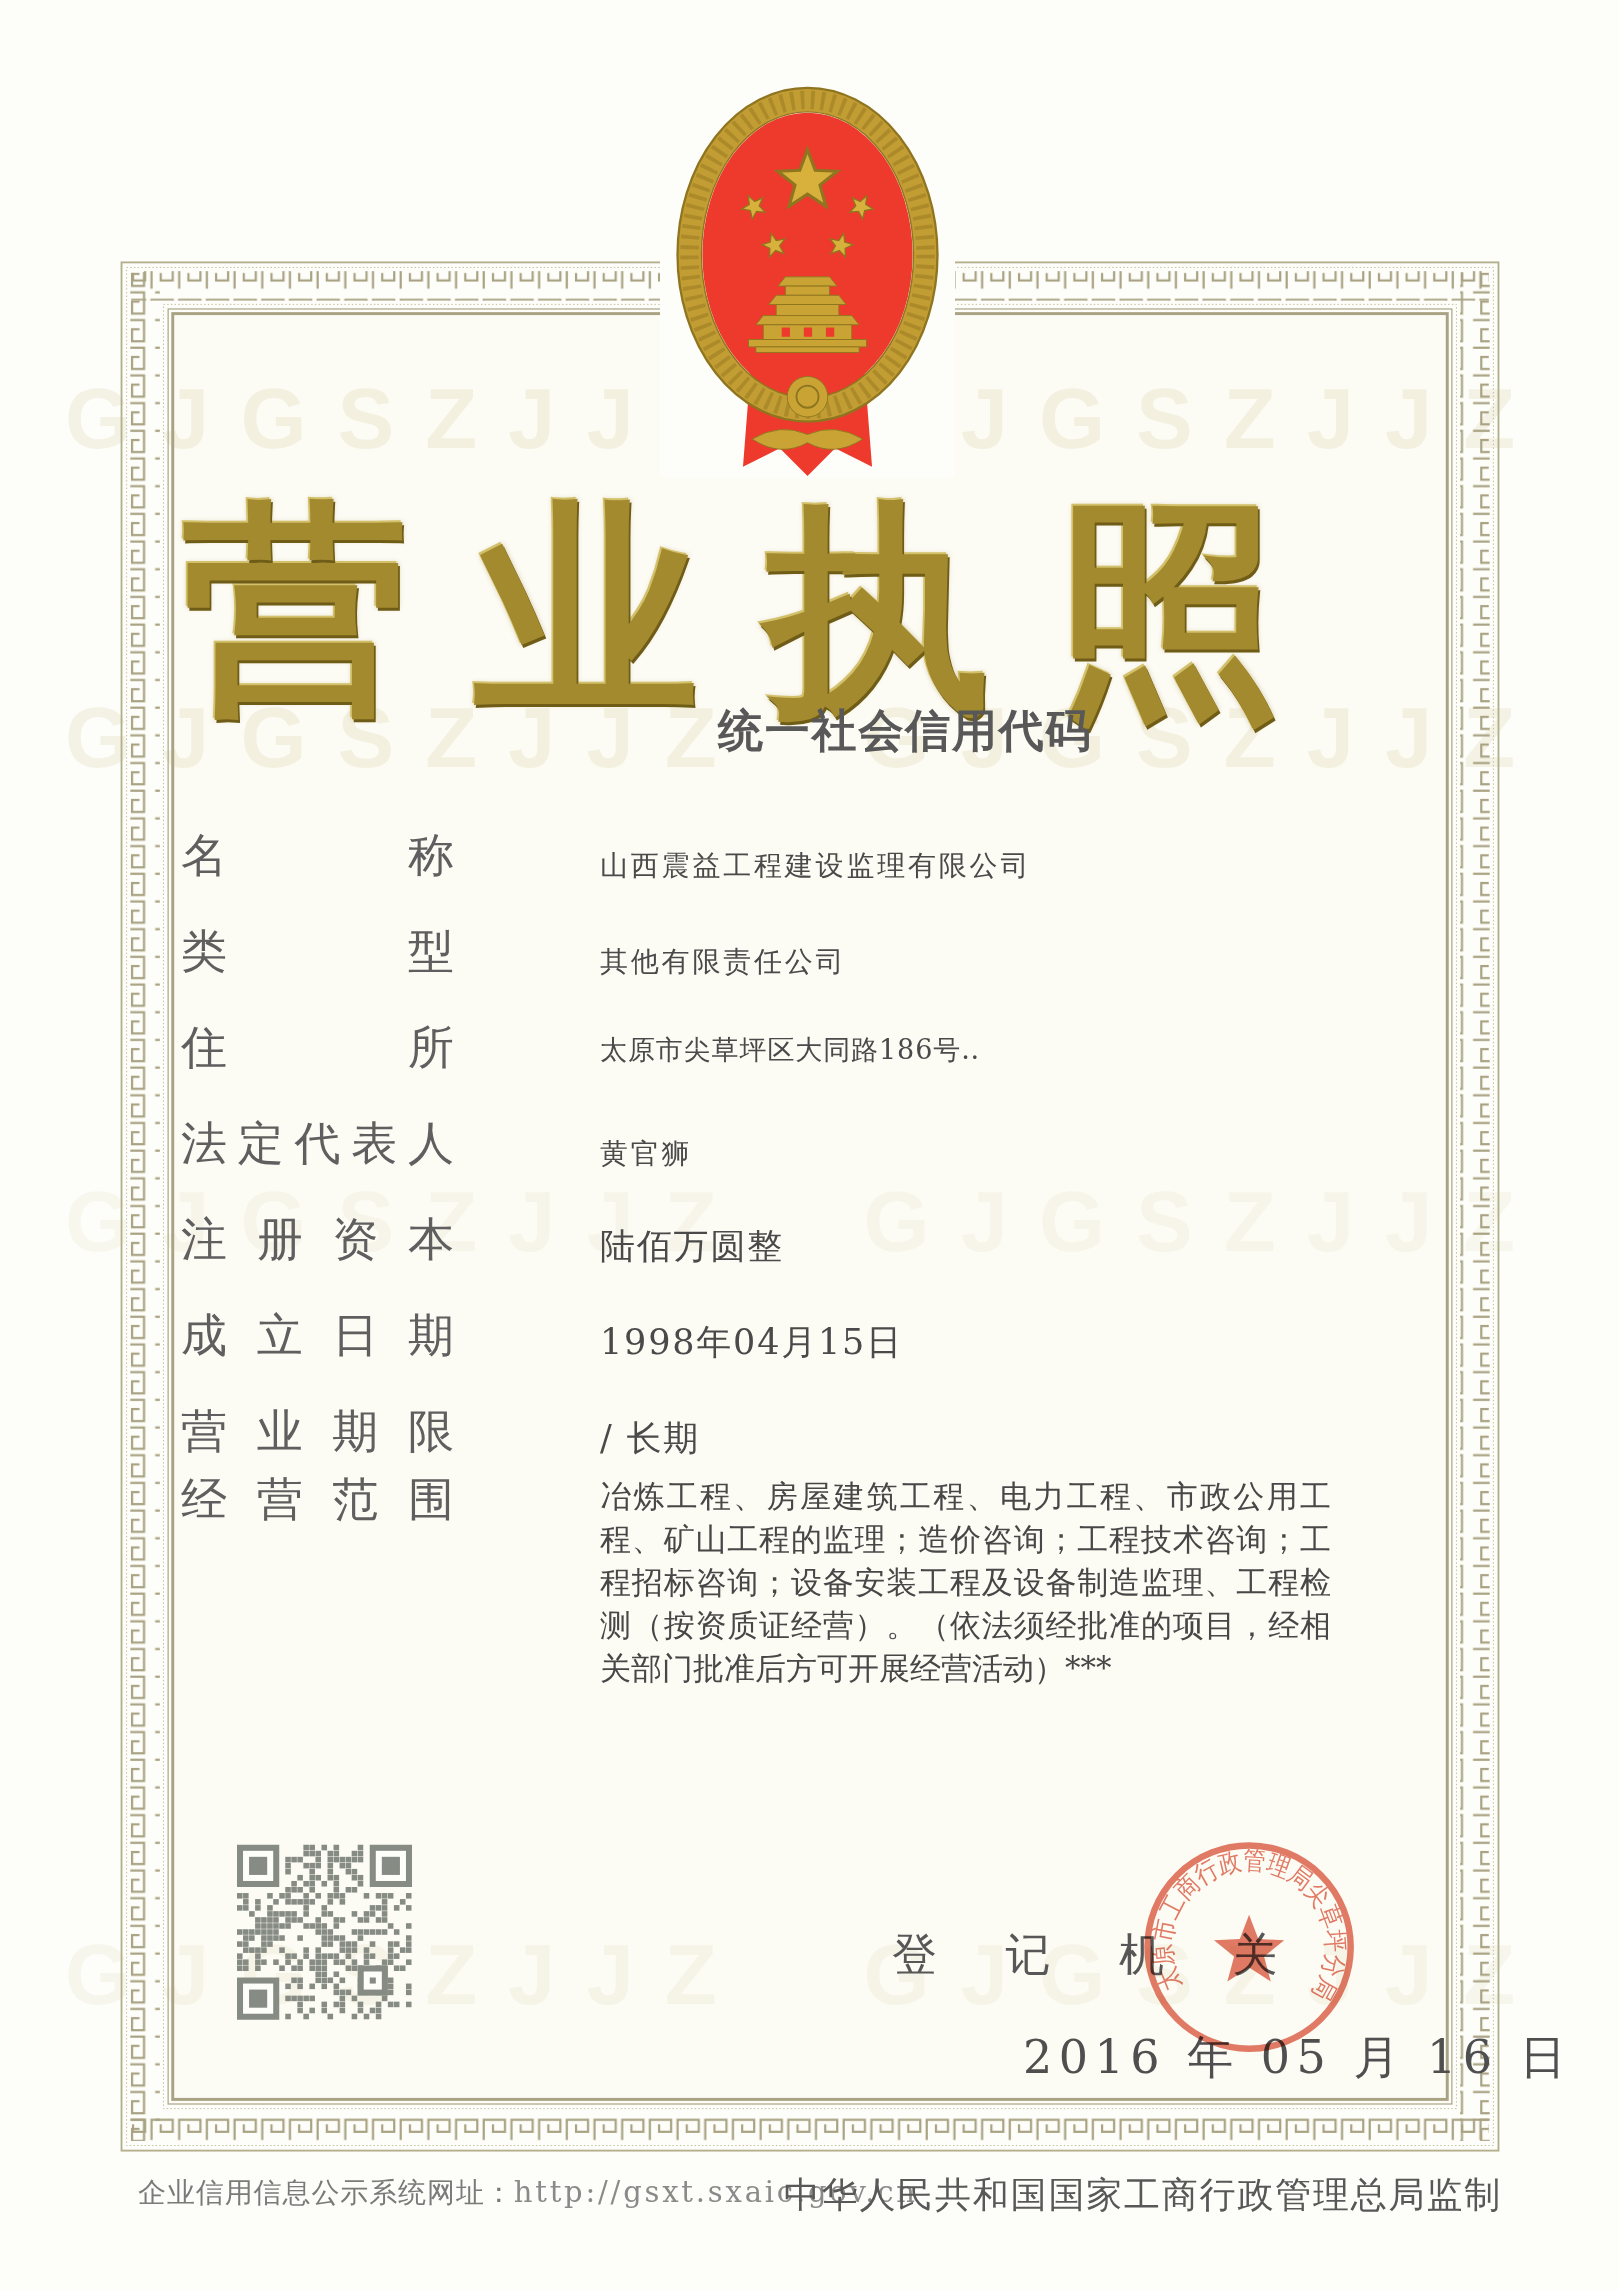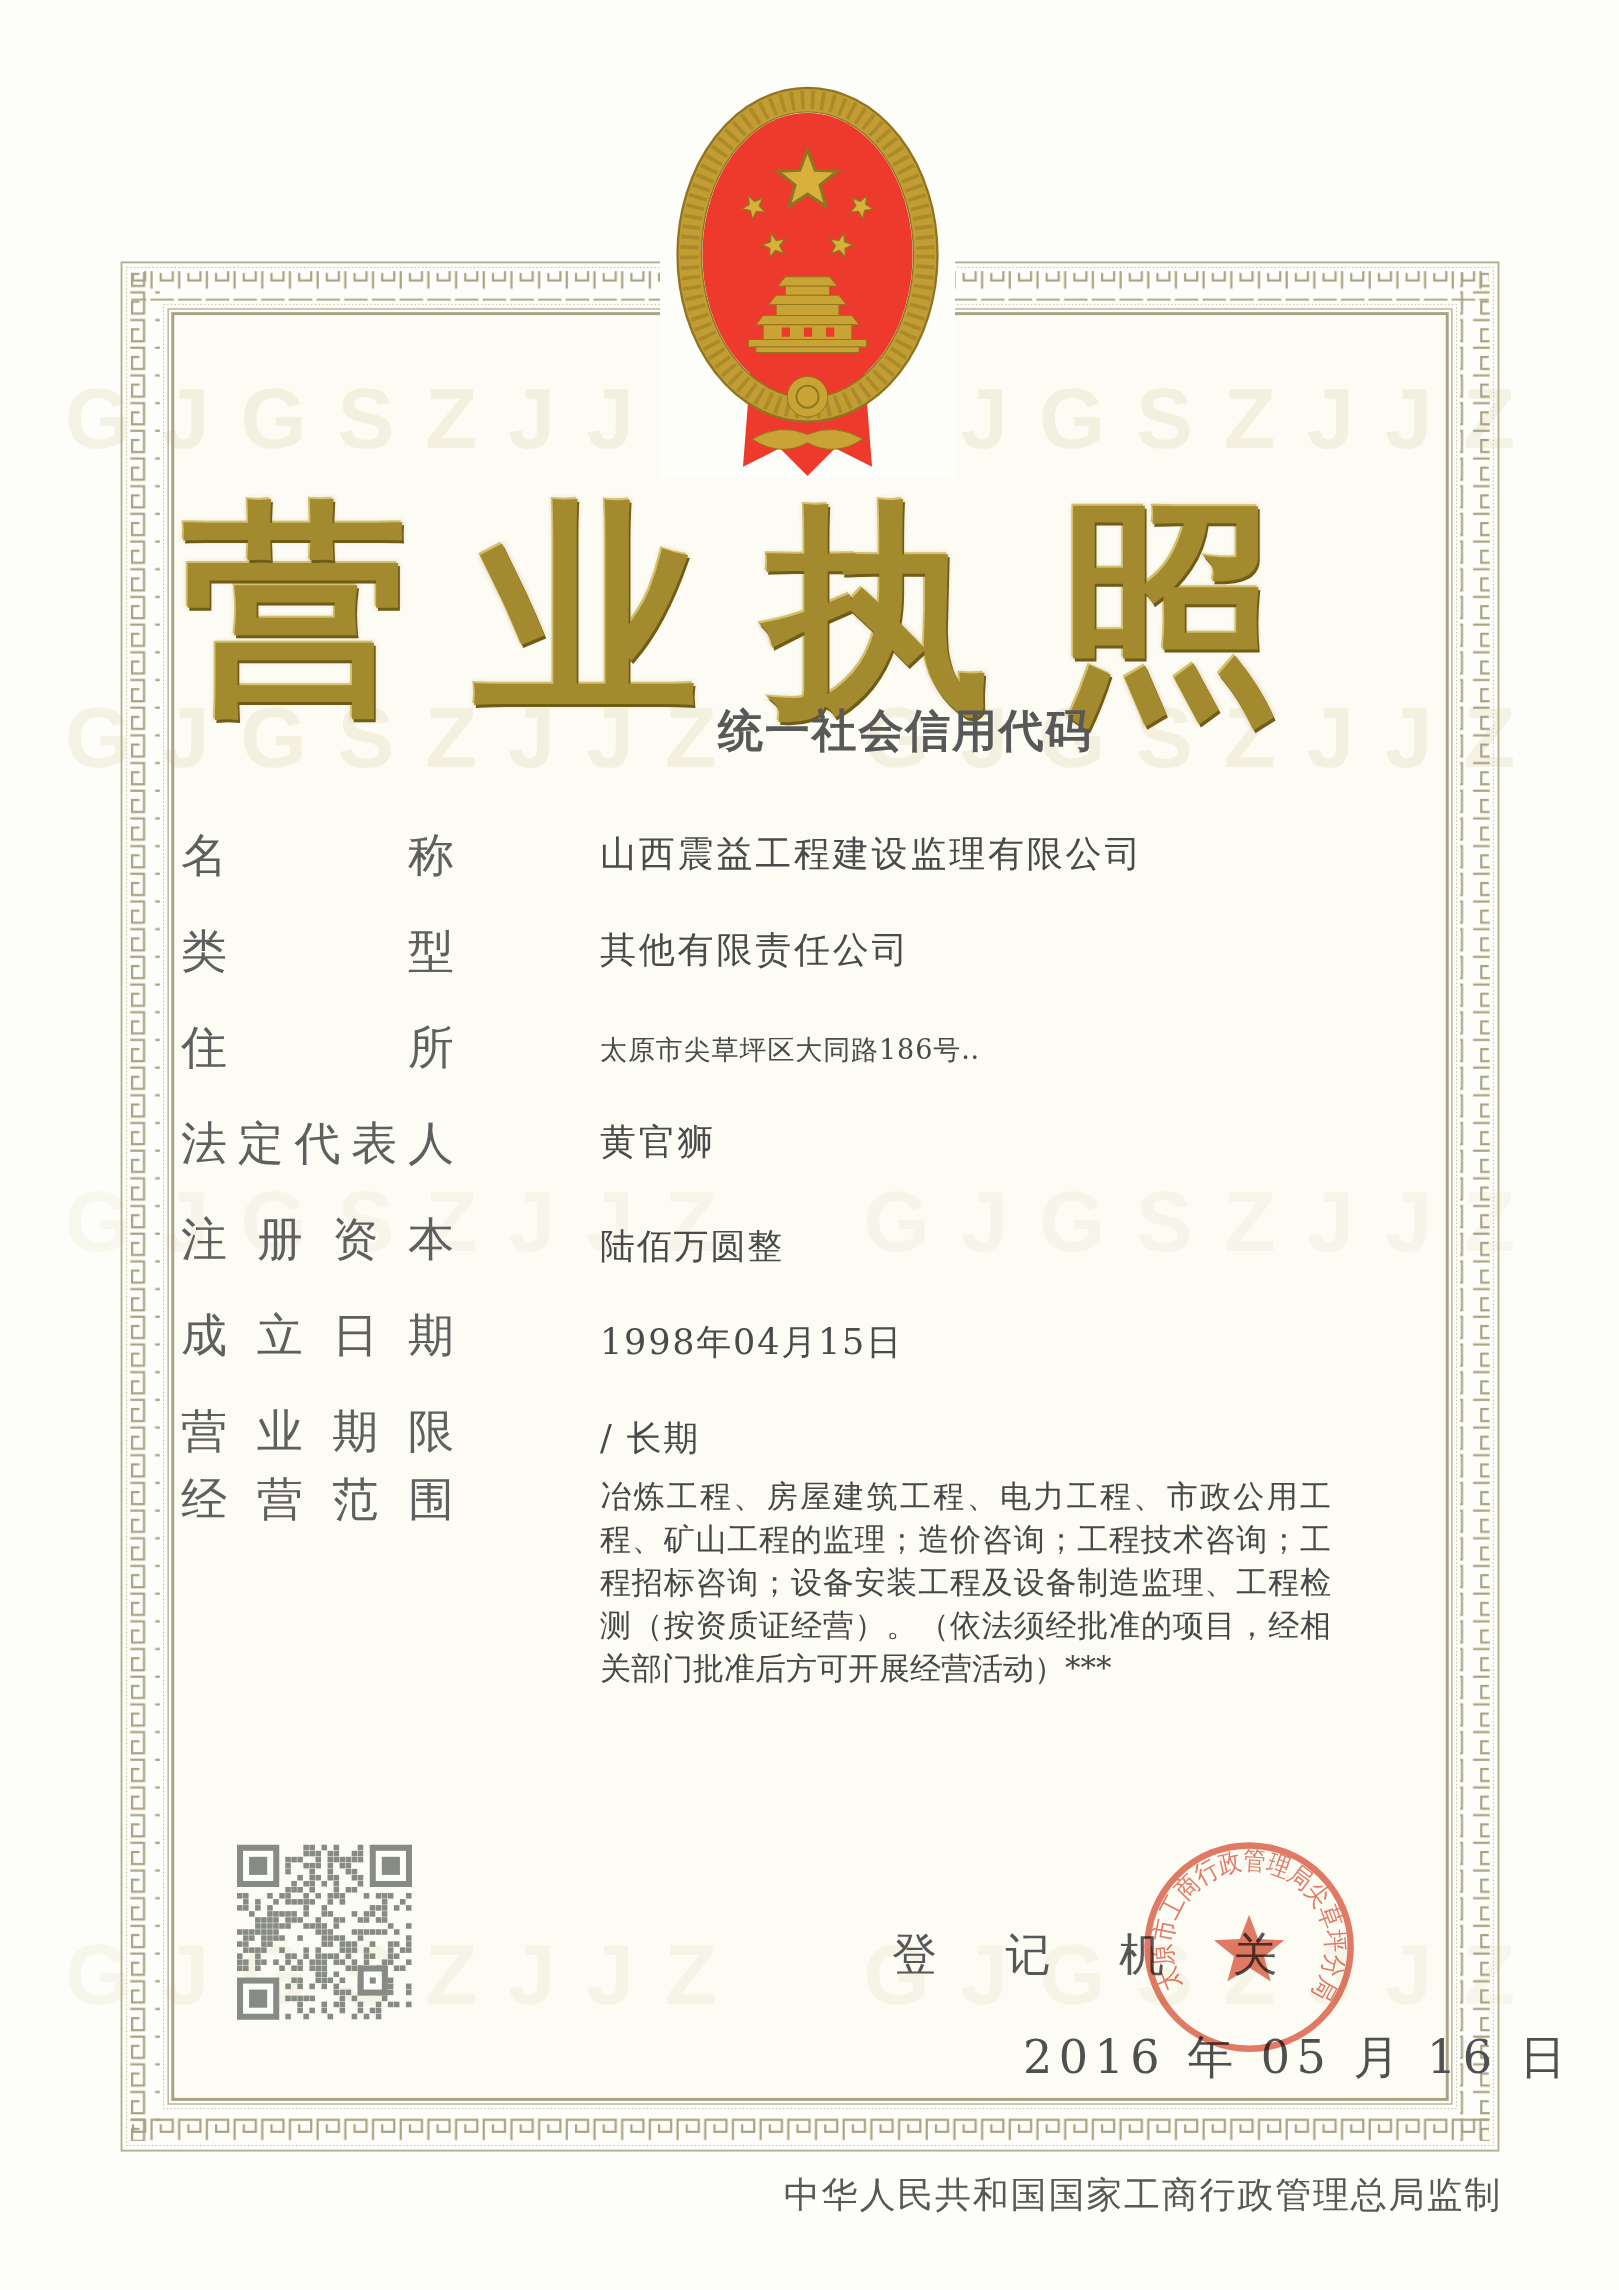--- a/index.html
+++ b/index.html
@@ -21,21 +21,21 @@
       color:#a38a2f;text-shadow:1.8px 2.8px 0 #6f5c16,-1.8px -1.8px 0 #d2c06a,0 0 5.5px rgba(150,125,40,.45);}
   
   #credit{left:718px;top:701px;z-index:4;display:flex;align-items:baseline;}
   #credit .lab{font-size:45px;color:#585858;letter-spacing:1.8px;font-weight:bold;}
   #credit .val{font-size:52px;color:#565656;font-family:"DejaVu Serif",serif;letter-spacing:0.9px;}
   
   .row{left:0;width:1620px;z-index:4;}
   .flabel{position:absolute;left:181px;width:273px;font-size:46px;color:#5f5f5f;
       text-align:justify;text-align-last:justify;letter-spacing:0;line-height:1.15;}
   .fvalue{position:absolute;left:600px;color:#4a4a4a;font-family:"DejaVu Serif",serif;}
-  .v-lg{font-size:36px;letter-spacing:2.8px;top:1px;}
+  .v-lg{font-size:28px;letter-spacing:2.8px;top:18px;}
   .v-md{font-size:35px;letter-spacing:1.8px;top:10px;}
   .v-sm{font-size:27px;letter-spacing:0.9px;top:11px;}
   .v-scope{font-size:31px;width:731px;line-height:43px;text-align:justify;top:1.8px;color:#474747;}
   
   #qr-wrap{left:237px;top:1839px;z-index:4;}
   
   #registry{left:892px;top:1925px;font-size:45px;color:#575757;letter-spacing:28px;z-index:4;white-space:nowrap;}
   #date{left:1023px;top:2027px;font-size:46px;color:#4f4f4f;letter-spacing:6.5px;z-index:4;
         font-family:"DejaVu Serif",serif;white-space:nowrap;}
   
@@ -483,16 +483,20 @@
     <svg width="218" height="218" viewBox="0 0 236 236" xmlns="http://www.w3.org/2000/svg">
       <circle cx="117" cy="117" r="110" fill="none" stroke="#dd5f48" stroke-width="7"></circle>
       <polygon points="117,82 107,108.2 79,109.6 100.8,127.3 93.5,154.4 117,139 140.5,154.4 133.2,127.3 155,109.6 127,108.2" fill="#dd5f48"></polygon>
       <path id="sealArc" d="M44.3 159 A84 84 0 1 1 189.7 159" fill="none"></path>
       <text fill="#dd5f48" font-size="28" font-family="Liberation Sans, sans-serif">
         <textPath href="#sealArc" startOffset="0" textLength="362" lengthAdjust="spacingAndGlyphs">太原市工商行政管理局尖草坪分局</textPath>
       </text>
     </svg>
   </div>
 
+  <div id="footer-left" class="abs">
+    <span class="lab">企业信用信息公示系统网址：</span>
+      <span class="url">http://gsxt.sxaic.gov.cn</span>
+  </div>
   <div id="footer-right" class="abs">中华人民共和国国家工商行政管理总局监制</div>
 
 </div>
 
 
 </body></html>

